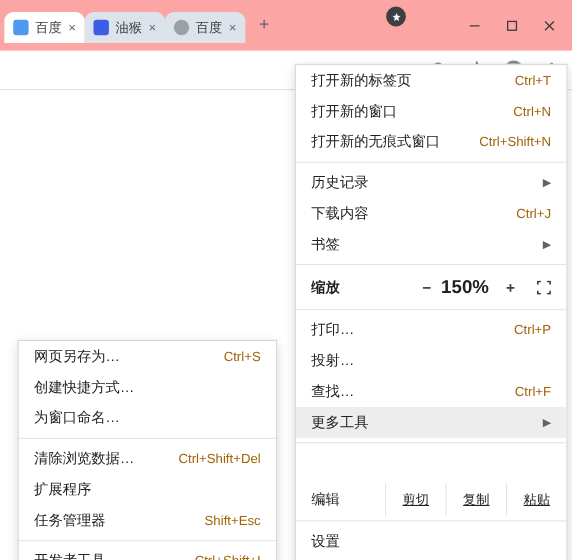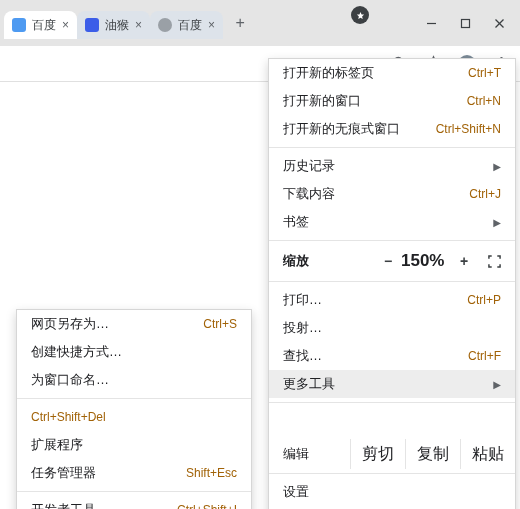--- a/index.html
+++ b/index.html
@@ -1,19 +1,19 @@
 <!DOCTYPE html>
 <html><head>
 <meta charset="utf-8">
 <style>
   * { box-sizing: border-box; margin: 0; padding: 0; font-family: "Microsoft YaHei", "Segoe UI", Arial, sans-serif; }
   body { width: 520px; height: 509px; background: #fff; overflow: hidden; position: relative; }
 
   
-  .tabstrip { display: flex; align-items: center; height: 46px; background: #e5e5e5; padding: 0 4px; }
+  .tabstrip { display: flex; align-items: center; height: 46px; background: #fca5a5; padding: 0 4px; }
   .tab { display: flex; align-items: center; gap: 6px; height: 28px; padding: 0 8px; margin-top: 4px; background: #dde3ea; border-radius: 8px 8px 0 0; font-size: 12px; color: #3c4043; max-width: 80px; cursor: pointer; }
   .tab.active { background: #fff; }
   .tab .fav { width: 14px; height: 14px; border-radius: 3px; flex: 0 0 14px; }
   .tab .title { white-space: nowrap; overflow: hidden; text-overflow: ellipsis; flex: 1; }
   .tab .close { font-size: 12px; color: #5f6368; flex: 0 0 auto; }
   .newtab { width: 26px; height: 26px; display: flex; align-items: center; justify-content: center; font-size: 16px; color: #5f6368; cursor: pointer; margin-left: 4px; }
   .tabstrip .spacer { flex: 1; }
   .winbtn { width: 34px; height: 28px; display: flex; align-items: center; justify-content: center; color: #3c4043; cursor: pointer; }
   .winbtn svg { width: 11px; height: 11px; }
 
@@ -38,21 +38,21 @@
 
   .zoom-row { display: flex; align-items: center; height: 32px; padding: 0 10px 0 14px; font-weight: bold; }
   .zoom-row .label { flex: 1; }
   .zbtn { width: 26px; text-align: center; cursor: pointer; color: #3c4043; font-size: 14px; }
   .zval { width: 50px; font-size: 17px; }
   .fs { width: 22px; display: flex; align-items: center; justify-content: center; cursor: pointer; margin-left: 6px; }
   .fs svg { width: 13px; height: 13px; }
 
   .edit-row { display: flex; align-items: center; height: 30px; padding: 0 0 0 14px; margin-top: 36px; }
   .edit-row .label { flex: 1; }
-  .ebtn { width: 55px; height: 30px; border-left: 1px solid #e4e4e4; display: flex; align-items: center; justify-content: center; font-size: 16px; cursor: pointer; }
+  .ebtn { width: 55px; height: 30px; border-left: 1px solid #e4e4e4; display: flex; align-items: center; justify-content: center; font-size: 12px; cursor: pointer; text-decoration: underline; }
 
   .badge { position: absolute; top: 6px; left: 351px; width: 18px; height: 18px; background: #3c4043; border-radius: 50%; display: flex; align-items: center; justify-content: center; }
   .badge svg { width: 9px; height: 9px; }
 </style>
 </head>
 <body>
 
 <div class="tabstrip">
   <div class="tab active">
     <span class="fav" style="background:#4e9af1"></span>
@@ -200,20 +200,21 @@
       <span class="shortcut">Ctrl+S</span>
     </div>
   <div class="mi">
       <span class="label">创建快捷方式…</span>
     </div>
   <div class="mi">
       <span class="label">为窗口命名…</span>
     </div>
   <div class="sep"></div>
   <div class="mi">
+      <span class="label">清除浏览数据…</span>
       <span class="shortcut">Ctrl+Shift+Del</span>
     </div>
   <div class="mi">
       <span class="label">扩展程序</span>
     </div>
   <div class="mi">
       <span class="label">任务管理器</span>
       <span class="shortcut">Shift+Esc</span>
     </div>
   <div class="sep"></div>

